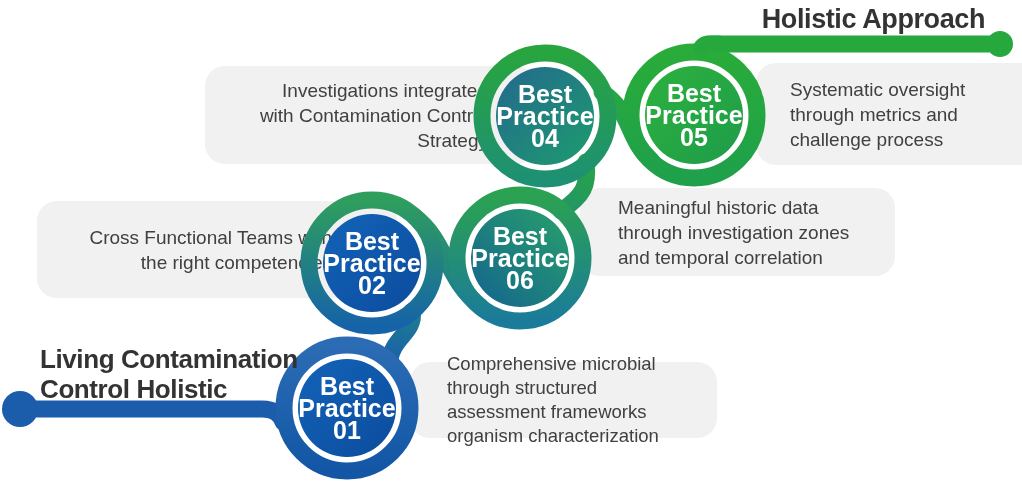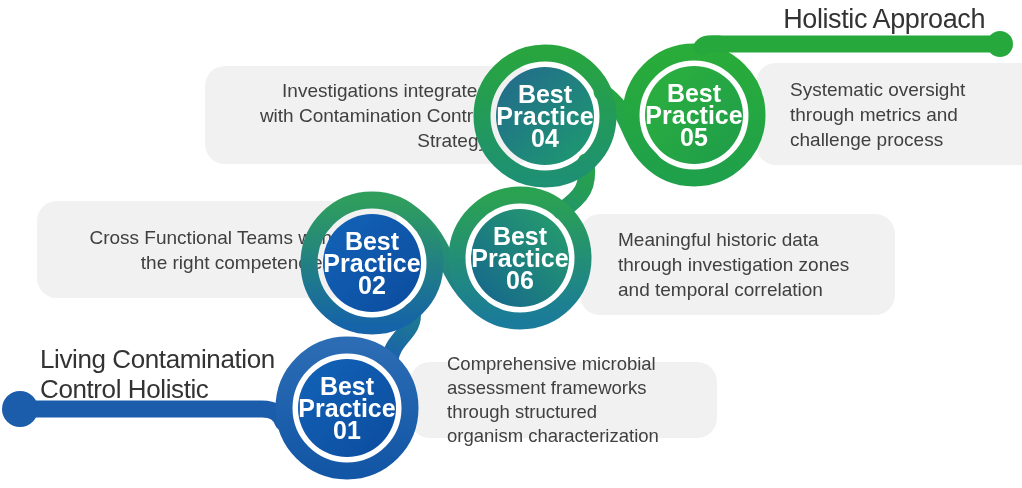--- a/index.html
+++ b/index.html
@@ -9,35 +9,35 @@
   }
   .box{
     position:absolute;background:#f1f1f2;border-radius:20px;color:#404040;
     font-size:19px;line-height:25px;display:flex;flex-direction:column;
     justify-content:center;z-index:1;
   }
   .box .bline{white-space:nowrap;}
   .box-a{left:205px;top:66px;width:283px;height:98px;text-align:right;padding-right:48px;}
   .box-b{left:756px;top:63px;width:264px;height:102px;text-align:left;padding-left:34px;}
   .box-c{left:37px;top:201px;width:295px;height:97px;text-align:right;padding-right:65px;}
-  .box-d{left:580px;top:214px;width:277px;height:101px;text-align:left;padding-left:38px;}
+  .box-d{left:580px;top:188px;width:277px;height:88px;text-align:left;padding-left:38px;}
   .box-e{left:410px;top:362px;width:270px;height:76px;text-align:left;padding-left:37px;font-size:18.5px;line-height:24px;}
   .snake{position:absolute;left:0;top:0;z-index:2;}
   .node{
     position:absolute;width:98px;height:98px;border-radius:50%;
     display:flex;flex-direction:column;align-items:center;justify-content:center;
     color:#fff;font-weight:bold;font-size:25px;line-height:22px;text-align:center;z-index:3;
   }
   .node-01{left:298px;top:359px;background:linear-gradient(135deg,#1263b8,#0c4c9e);}
   .node-02{left:323px;top:214px;background:linear-gradient(135deg,#1263b8,#0c4c9e);}
   .node-03{left:471px;top:209px;background:linear-gradient(225deg,#27a06b,#14638f);}
   .node-04{left:496px;top:67px;background:linear-gradient(135deg,#23688e,#1d9c6e);}
   .node-05{left:645px;top:66px;background:linear-gradient(135deg,#2db13d,#1e9c4b);}
   .title{
-    position:absolute;font-weight:400;color:#333333;z-index:4;
+    position:absolute;font-weight:700;color:#333333;z-index:4;
     font-size:27px;letter-spacing:-0.4px;
   }
   .title-top{top:4px;right:37px;text-align:right;}
   .title-bottom{left:40px;top:344px;line-height:30px;font-size:26px;}
 </style>
 </head>
 <body>
 
 <div class="canvas">
 
@@ -55,22 +55,22 @@
     <div class="bline">Cross Functional Teams with</div>
     <div class="bline">the right competencies</div>
   </div>
   <div class="box box-d">
     <div class="bline">Meaningful historic data</div>
     <div class="bline">through investigation zones</div>
     <div class="bline">and temporal correlation</div>
   </div>
   <div class="box box-e">
     <div class="bline">Comprehensive microbial</div>
+    <div class="bline">through structured</div>
     <div class="bline">assessment frameworks</div>
-    <div class="bline">through structured</div>
     <div class="bline">organism characterization</div>
   </div>
 
   <svg class="snake" width="1022" height="488" viewBox="0 0 1022 488">
     <defs>
       <linearGradient id="gr1" gradientUnits="userSpaceOnUse" x1="347" y1="345" x2="347" y2="471">
         <stop offset="0" stop-color="#2b6cb4"></stop>
           <stop offset="1" stop-color="#1256a5"></stop>
       </linearGradient>
       <linearGradient id="gr2" gradientUnits="userSpaceOnUse" x1="372" y1="200" x2="372" y2="326">

